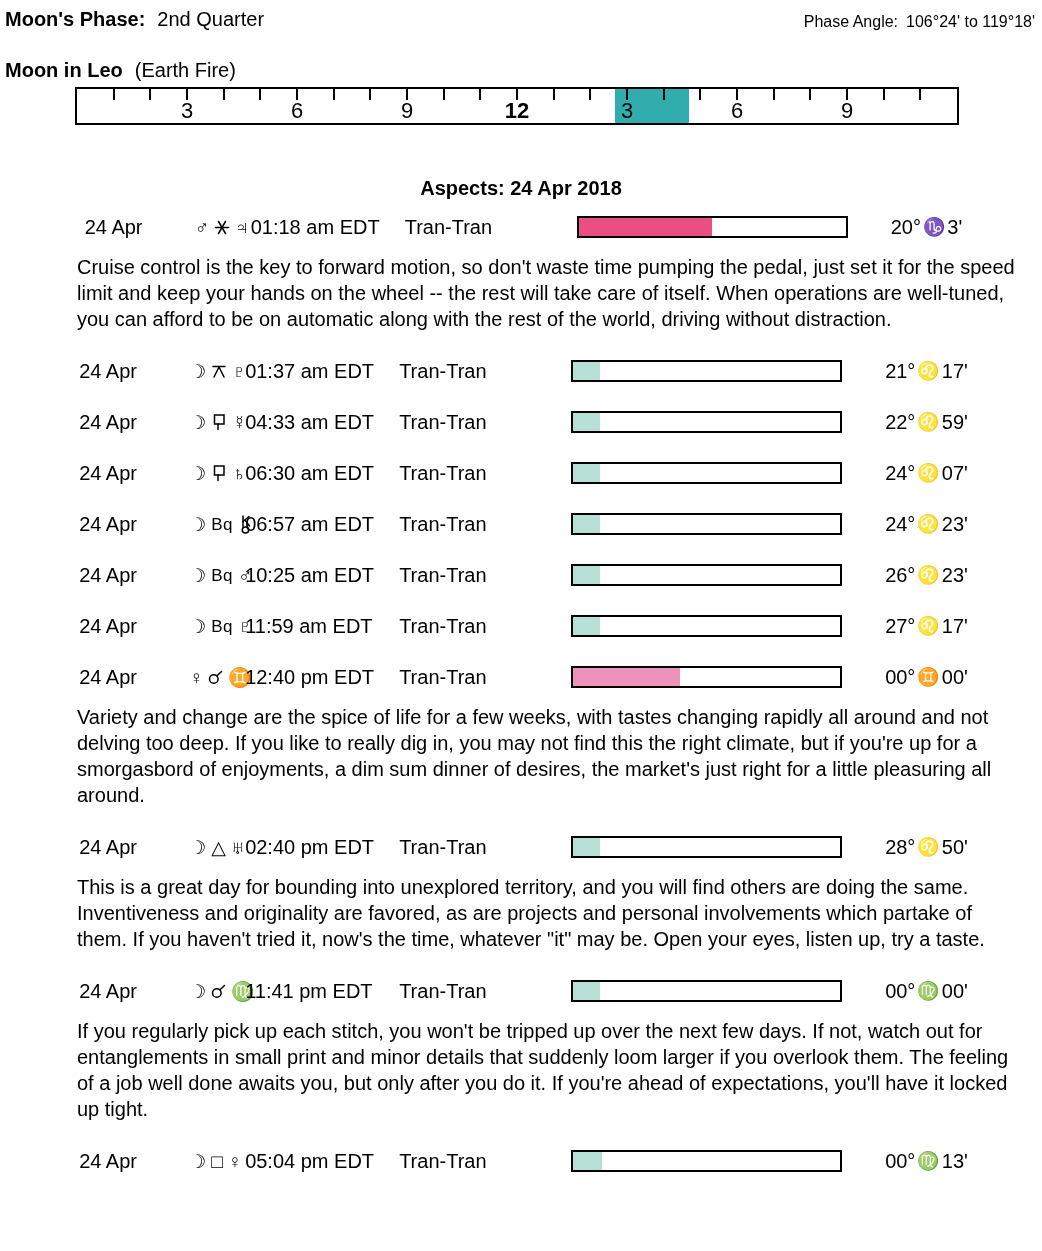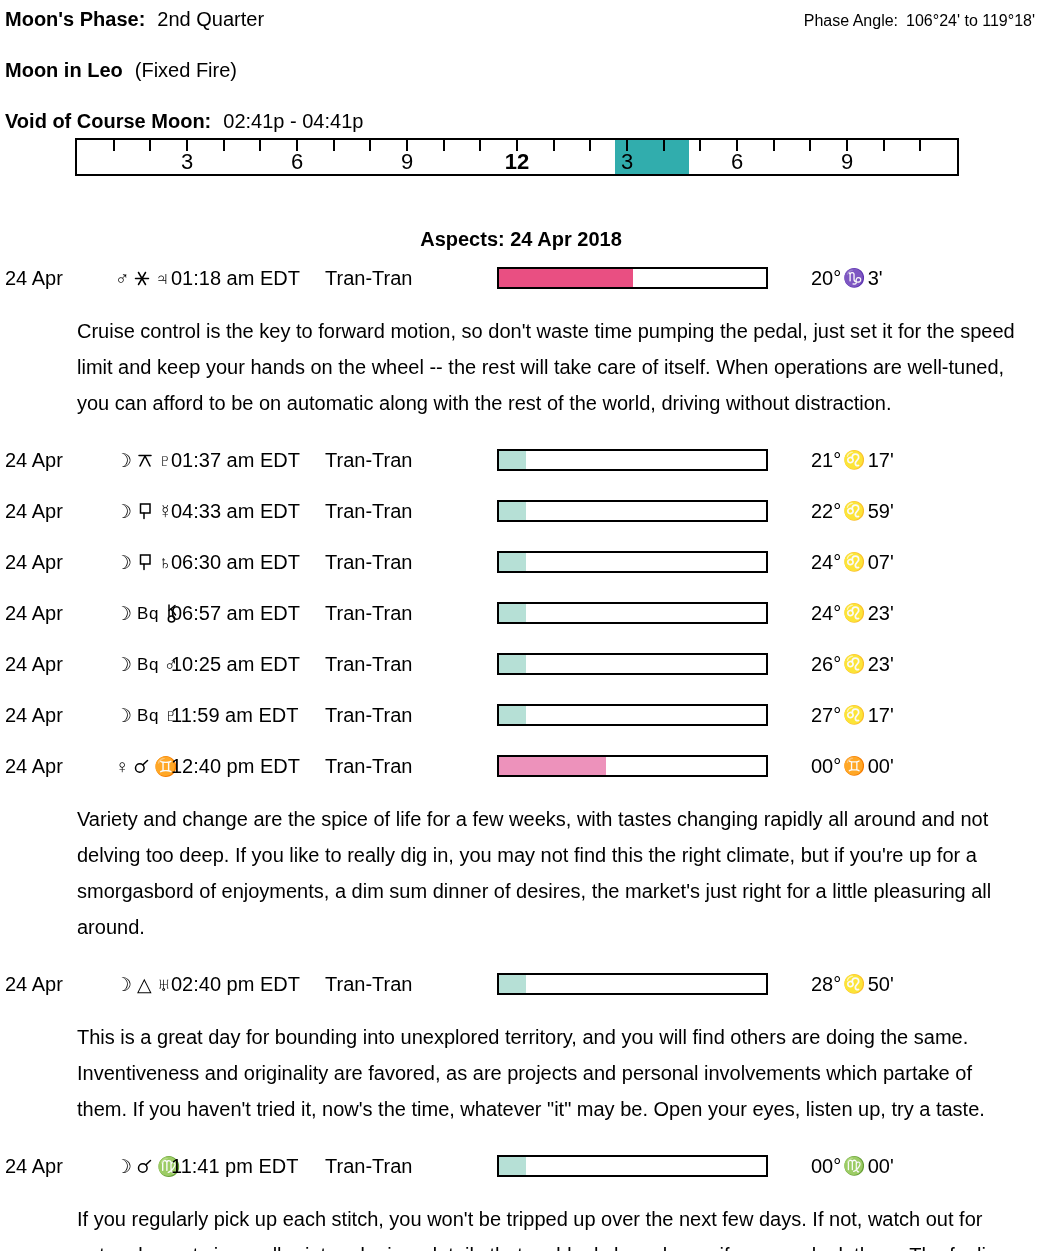--- a/index.html
+++ b/index.html
@@ -1,63 +1,60 @@
 <!DOCTYPE html>
 <html><head>
 <meta charset="utf-8">
 <style>
   html,body{margin:0;padding:0;background:#fff;color:#000;}
   body{width:1042px;height:1251px;overflow:hidden;font-family:"Liberation Sans",sans-serif;font-size:20px;}
   .hdr{padding:8px 7px 0 5px;}
-  .hline{display:flex;align-items:center;justify-content:space-between;}
+  .hline{display:flex;align-items:flex-end;justify-content:space-between;}
   .b{font-weight:bold;}
   .gap1{margin-left:12px;}
   .phase-angle{font-size:16px;padding-top:2px;}
   .phase-angle .val{margin-left:8px;}
   .hrow{margin-top:28px;}
   
   .ruler{position:relative;margin:5px 0 0 75px;width:884px;height:38px;border:2px solid #000;box-sizing:border-box;background:#fff;}
   .ruler .hl{position:absolute;top:0;bottom:0;}
   .ruler .tick{position:absolute;top:0;width:2px;height:11px;background:#000;}
   .ruler .hlab{position:absolute;top:9px;transform:translateX(-50%);font-size:22px;}
   
   .aspects-title{margin-top:52px;text-align:center;font-weight:bold;}
   #aspects-list{margin-top:15px;}
   .row-block{margin-bottom:27px;}
-  .aspect-row{display:flex;align-items:center;height:24px;}
+  .aspect-row{display:flex;align-items:center;height:24px;justify-content:center;}
   .c-date{width:115px;padding-left:5px;box-sizing:border-box;flex:none;}
   .c-glyphs{width:56px;flex:none;display:flex;align-items:center;gap:5px;font-size:19px;line-height:1;}
   .c-glyphs .bq{font-size:17px;letter-spacing:0.5px;}
   .c-glyphs svg{display:block;}
   .c-time{width:154px;flex:none;}
   .c-type{width:172px;flex:none;}
   .c-bar{width:271px;height:22px;flex:none;border:2px solid #000;box-sizing:border-box;background:#fff;position:relative;overflow:hidden;}
   .c-bar .fill{position:absolute;left:0;top:0;bottom:0;}
   .c-degree{margin-left:43px;flex:none;display:flex;align-items:center;gap:1px;}
   .c-degree .sign{font-size:18px;margin:0 1px;}
-  .desc{margin:23px 0 16px 77px;width:948px;line-height:36px;}
+  .desc{margin:15px 0 16px 77px;width:948px;line-height:26px;}
   .desc:empty{display:none;}
 </style>
 </head>
 <body>
 
 <div class="hdr">
   <div class="hline">
     <div>
       <span class="b">Moon's Phase:</span><span class="gap1">2nd Quarter</span>
     </div>
     <div class="phase-angle">
       <span>Phase Angle:</span><span class="val">106°24' to 119°18'</span>
     </div>
   </div>
   <div class="hrow">
-    <span class="b">Moon in Leo</span><span class="gap1">(Fixed Fire)</span>
-  </div>
-  <div class="hrow">
-    <span class="b">Void of Course Moon:</span><span class="gap1">02:41p -  04:41p</span>
+    <span class="b">Moon in Leo</span><span class="gap1">(Earth Fire)</span>
   </div>
 </div>
 
 <div class="ruler" id="voc-ruler">
     <div class="hl" style="left: 61.1667%; width: 8.33333%; background: rgb(49, 173, 173);"></div>
     <div class="tick" style="left: calc(4.16667% - 1px);"></div>
     <div class="tick" style="left: calc(8.33333% - 1px);"></div>
     <div class="tick" style="left: calc(12.5% - 1px);"></div>
     <div class="tick" style="left: calc(16.6667% - 1px);"></div>
     <div class="tick" style="left: calc(20.8333% - 1px);"></div>

